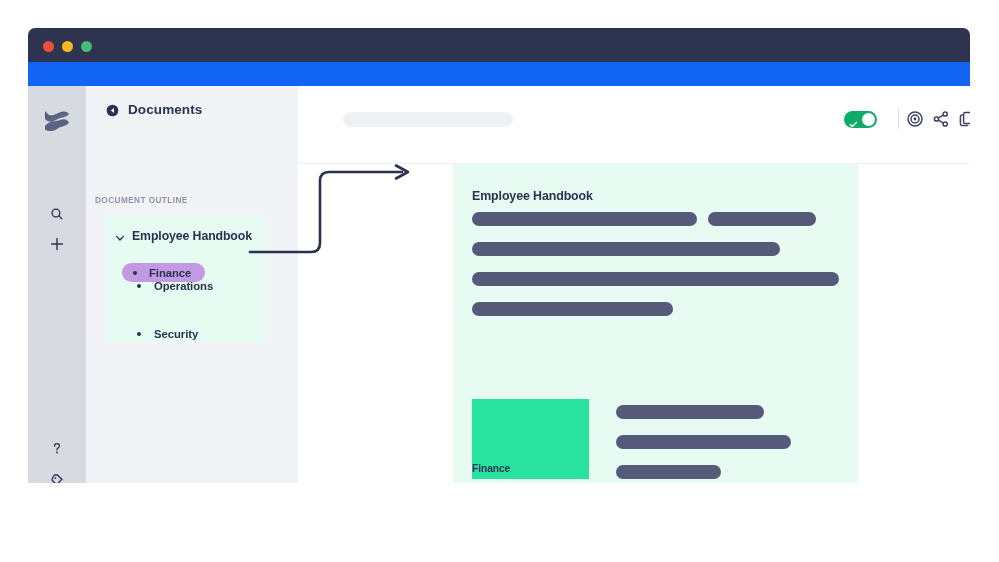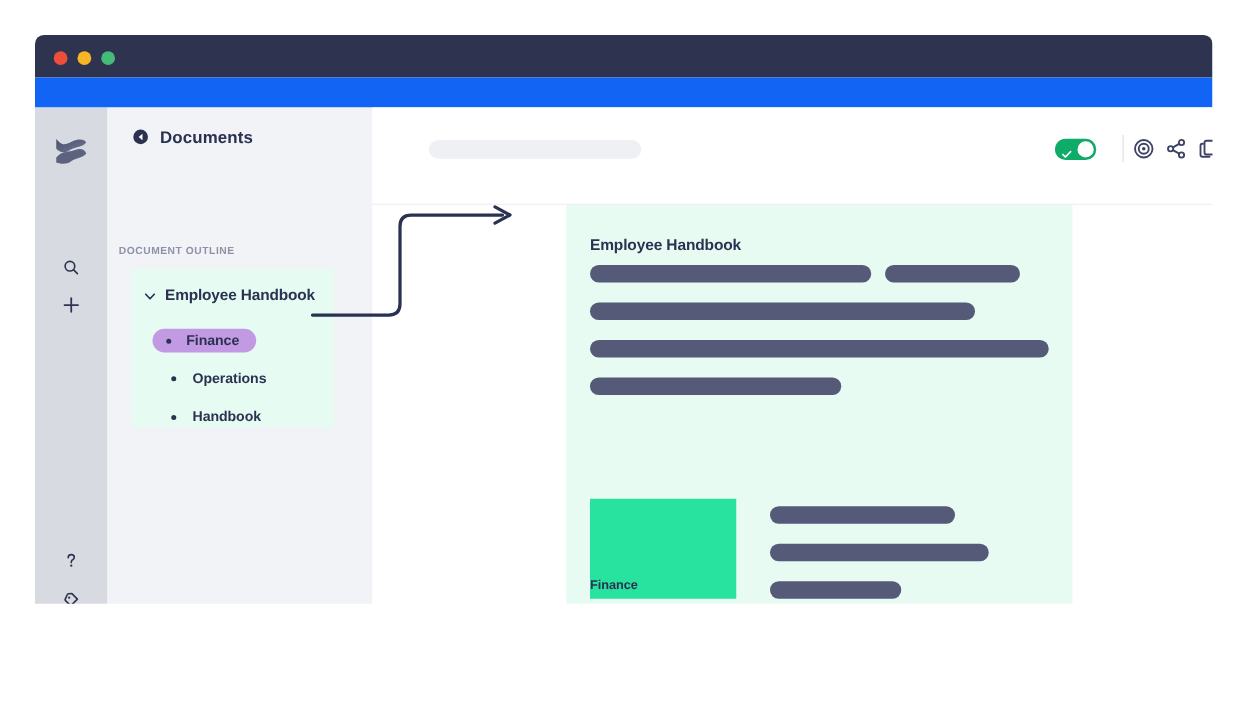--- a/index.html
+++ b/index.html
@@ -167,21 +167,21 @@
   .outline-item.sel {
     left: 17px;
     padding: 0 14px 0 11px;
     height: 19px;
     border-radius: 10px;
     background: #c29ae4;
   }
   .outline-item.sel .dot { margin-right: 12px; }
 
   .outline-item.i0 { top: 48px; }
-  .outline-item.i1 { top: 79px; }
+  .outline-item.i1 { top: 62px; }
   .outline-item.i2 { top: 110px; }
 
   
   .main {
     position: absolute;
     left: 270px; top: 58px;
     width: 672px; height: 476px;
     background: #ffffff;
   }
   .toolbar {
@@ -375,21 +375,21 @@
           <span class="txt">Finance</span>
         </div>
 
         <div class="outline-item i1">
           <span class="dot"></span>
           <span class="txt">Operations</span>
         </div>
 
         <div class="outline-item i2">
           <span class="dot"></span>
-          <span class="txt">Handbook</span>
+          <span class="txt">Security</span>
         </div>
 
       </div>
     </div>
 
     <div class="main">
 
       <div class="toolbar">
 
         <div class="tb-pill"></div>

